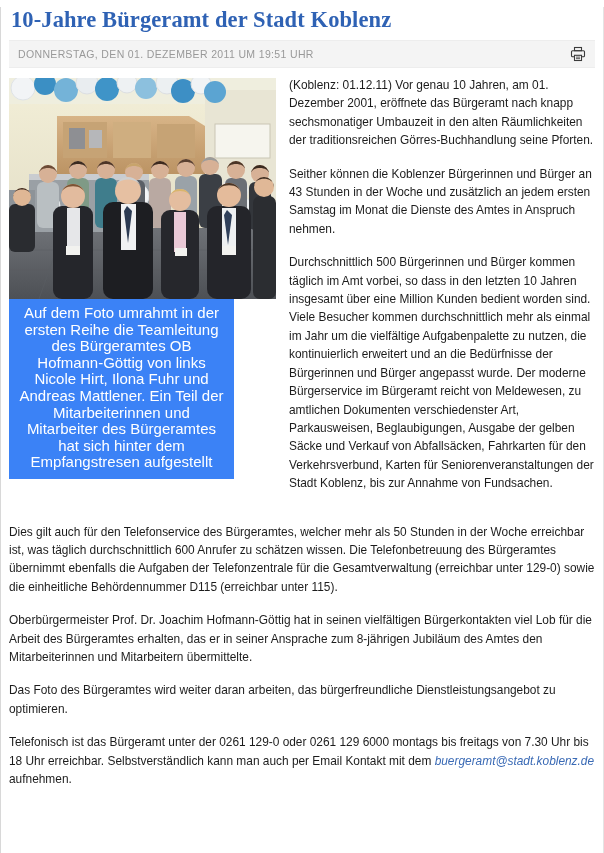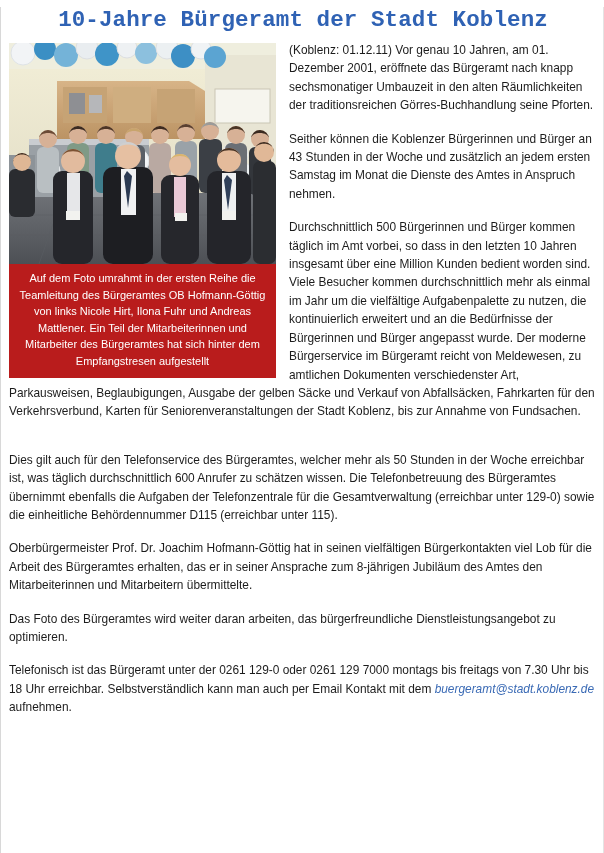--- a/index.html
+++ b/index.html
@@ -21,29 +21,28 @@
     height: 853px;
     border-left: 1px solid #d8d8d8;
     border-right: 1px solid #e4e4e4;
     padding: 0 8px;
     position: relative;
     background: #fff;
   }
 
   
   .article-title {
-    font-family: Liberation Mono, monospace;
+    font-family: Liberation Serif, serif;
     font-weight: bold;
     font-size: 22.5px;
     line-height: 26px;
     color: #2f62b4;
     margin: 7px 0 0 2px;
     letter-spacing: 0.1px;
     white-space: nowrap;
-    text-align: center;
   }
 
   
   .meta-bar {
     margin-top: 7px;
     height: 28px;
     background: #f4f4f4;
     border-top: 1px solid #ededed;
     border-bottom: 1px solid #ededed;
     display: flex;
@@ -93,45 +92,59 @@
   .photo {
     width: 267px;
     height: 221px;
     display: block;
     position: relative;
     overflow: hidden;
     background: #b9c3c9;
   }
   .photo svg { display: block; }
   .caption {
-    background: #b91c1c;
+    background: #3b82f6;
     color: #ffffff;
-    font-size: 11px;
+    font-size: 15px;
     line-height: 16.6px;
     text-align: center;
     padding: 6px 9px 8px 9px;
     box-sizing: border-box;
-    width: 267px;
+    width: 225px;
   }
 
   .clear { clear: both; }
 
   a.email-link {
     color: #3a6ab5;
     text-decoration: none;
     font-style: italic;
   }
 </style>
 </head>
 <body>
 
 <div class="page">
 
   <h1 class="article-title">10-Jahre Bürgeramt der Stadt Koblenz</h1>
 
+  <div class="meta-bar">
+    <span class="meta-date">Donnerstag, den 01. Dezember 2011 um 19:51 Uhr</span>
+    <span class="print-btn">
+      <span>
+        <svg width="16" height="16" viewBox="0 0 16 16" aria-hidden="true">
+          <rect x="4.5" y="1.5" width="7" height="3.2" fill="none" stroke="#3b3b3b" stroke-width="1.1"></rect>
+          <rect x="1.5" y="4.7" width="13" height="6.1" rx="1" fill="none" stroke="#3b3b3b" stroke-width="1.1"></rect>
+          <rect x="4.5" y="9.3" width="7" height="5.2" fill="#ffffff" stroke="#3b3b3b" stroke-width="1.1"></rect>
+          <line x1="5.9" y1="11.1" x2="10.1" y2="11.1" stroke="#3b3b3b" stroke-width="0.9"></line>
+          <line x1="5.9" y1="12.7" x2="10.1" y2="12.7" stroke="#3b3b3b" stroke-width="0.9"></line>
+        </svg>
+      </span>
+    </span>
+  </div>
 
   <div class="article-body">
 
     <figure class="figure">
       <div class="photo">
         <svg width="267" height="221" viewBox="0 0 267 221" role="img">
           <defs>
             <linearGradient id="wallg" x1="0" y1="0" x2="0" y2="1">
               <stop offset="0" stop-color="#f3efd8"></stop>
               <stop offset="1" stop-color="#ddd8c0"></stop>
@@ -271,16 +284,16 @@
       <figcaption class="caption">Auf dem Foto umrahmt in der ersten Reihe die Teamleitung des Bürgeramtes OB Hofmann-Göttig von links Nicole Hirt, Ilona Fuhr und Andreas Mattlener. Ein Teil der Mitarbeiterinnen und Mitarbeiter des Bürgeramtes hat sich hinter dem Empfangstresen aufgestellt</figcaption>
     </figure>
 
     <p>(Koblenz: 01.12.11) Vor genau 10 Jahren, am 01. Dezember 2001, eröffnete das Bürgeramt nach knapp sechsmonatiger Umbauzeit in den alten Räumlichkeiten der traditionsreichen Görres-Buchhandlung seine Pforten.</p>
     <p>Seither können die Koblenzer Bürgerinnen und Bürger an 43 Stunden in der Woche und zusätzlich an jedem ersten Samstag im Monat die Dienste des Amtes in Anspruch nehmen.</p>
     <p>Durchschnittlich 500 Bürgerinnen und Bürger kommen täglich im Amt vorbei, so dass in den letzten 10 Jahren insgesamt über eine Million Kunden bedient worden sind. Viele Besucher kommen durchschnittlich mehr als einmal im Jahr um die vielfältige Aufgabenpalette zu nutzen, die kontinuierlich erweitert und an die Bedürfnisse der Bürgerinnen und Bürger angepasst wurde. Der moderne Bürgerservice im Bürgeramt reicht von Meldewesen, zu amtlichen Dokumenten verschiedenster Art, Parkausweisen, Beglaubigungen, Ausgabe der gelben Säcke und Verkauf von Abfallsäcken, Fahrkarten für den Verkehrsverbund, Karten für Seniorenveranstaltungen der Stadt Koblenz, bis zur Annahme von Fundsachen.</p>
     <div class="clear"></div>
     <p style="margin-top:15px">Dies gilt auch für den Telefonservice des Bürgeramtes, welcher mehr als 50 Stunden in der Woche erreichbar ist, was täglich durchschnittlich 600 Anrufer zu schätzen wissen. Die Telefonbetreuung des Bürgeramtes übernimmt ebenfalls die Aufgaben der Telefonzentrale für die Gesamtverwaltung (erreichbar unter 129-0) sowie die einheitliche Behördennummer D115 (erreichbar unter 115).</p>
     <p>Oberbürgermeister Prof. Dr. Joachim Hofmann-Göttig hat in seinen vielfältigen Bürgerkontakten viel Lob für die Arbeit des Bürgeramtes erhalten, das er in seiner Ansprache zum 8-jährigen Jubiläum des Amtes den Mitarbeiterinnen und Mitarbeitern übermittelte.</p>
     <p>Das Foto des Bürgeramtes wird weiter daran arbeiten, das bürgerfreundliche Dienstleistungsangebot zu optimieren.</p>
-    <p class="tight"><span>Telefonisch ist das Bürgeramt unter der 0261 129-0 oder 0261 129 7000 montags bis freitags von 7.30 Uhr bis 18 Uhr erreichbar. Selbstverständlich kann man auch per Email Kontakt mit dem </span><a class="email-link" href="#">buergeramt@stadt.koblenz.de</a><span> aufnehmen.</span></p>
+    <p class="tight"><span>Telefonisch ist das Bürgeramt unter der 0261 129-0 oder 0261 129 6000 montags bis freitags von 7.30 Uhr bis 18 Uhr erreichbar. Selbstverständlich kann man auch per Email Kontakt mit dem </span><a class="email-link" href="#">buergeramt@stadt.koblenz.de</a><span> aufnehmen.</span></p>
 
   </div>
 </div>
 
 </body></html>

